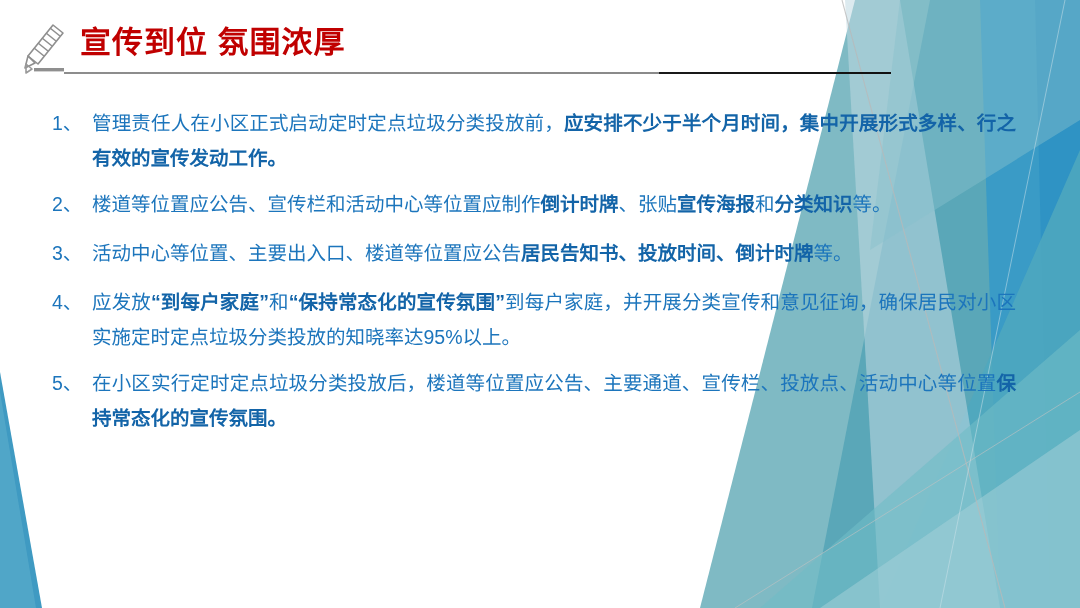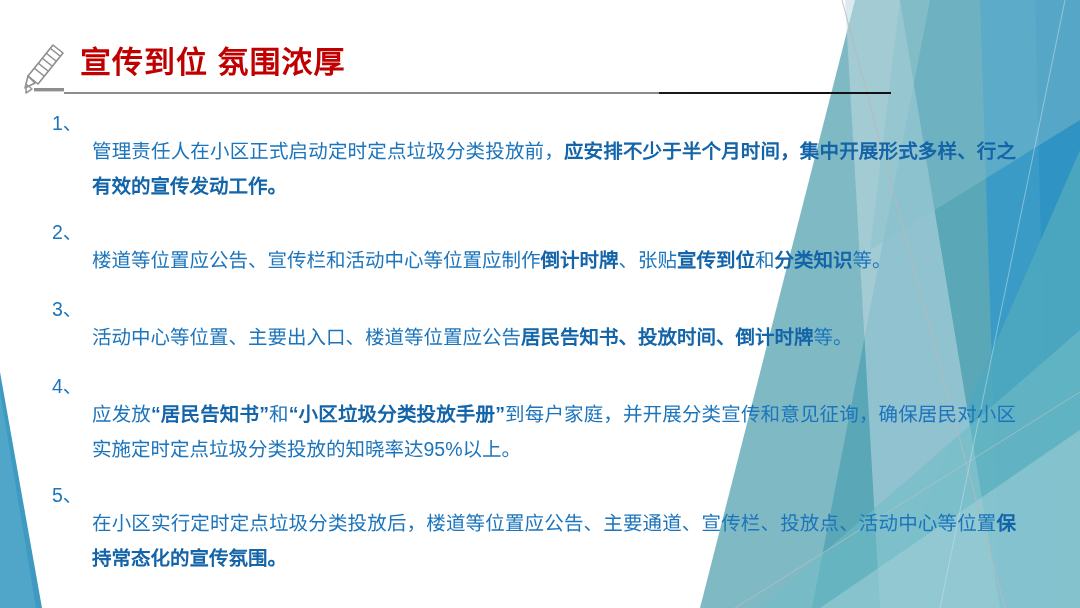--- a/index.html
+++ b/index.html
@@ -29,21 +29,20 @@
     pointer-events: none;
   }
 
   
   .header {
     position: absolute;
     left: 0;
     top: 0;
     width: 1080px;
     height: 92px;
-    margin-top: 20px;
   }
   .pencil-icon {
     position: absolute;
     left: 18px;
     top: 20px;
     width: 56px;
     height: 58px;
   }
   .slide-title {
     position: absolute;
@@ -90,21 +89,20 @@
     font-weight: normal;
     white-space: nowrap;
   }
   .bullet-text {
     flex: 1 1 auto;
     font-size: 19.5px;
     line-height: 35px;
     color: #1C75BC;
     text-align: justify;
     text-justify: inter-ideograph;
-    margin-top: 28px;
   }
   .bullet-text b { font-weight: bold; color: #1364A8; }
 
   
   .row-tight { margin-bottom: 14px; }
   .row-wide  { margin-bottom: 11px; }
 </style>
 </head>
 <body>
 
@@ -154,31 +152,31 @@
 
   <div class="content">
 
     <div class="bullet-row row-wide">
       <span class="bullet-num">1、</span>
       <span class="bullet-text"><span>管理责任人在小区正式启动定时定点垃圾分类投放前，</span><b>应安排不少于半个月时间，集中开展形式多样、行之有效的宣传发动工作。</b></span>
     </div>
 
     <div class="bullet-row row-tight">
       <span class="bullet-num">2、</span>
-      <span class="bullet-text"><span>楼道等位置应公告、宣传栏和活动中心等位置应制作</span><b>倒计时牌</b><span>、张贴</span><b>宣传到位</b><span>和</span><b>分类知识</b><span>等。</span></span>
+      <span class="bullet-text"><span>楼道等位置应公告、宣传栏和活动中心等位置应制作</span><b>倒计时牌</b><span>、张贴</span><b>宣传海报</b><span>和</span><b>分类知识</b><span>等。</span></span>
     </div>
 
     <div class="bullet-row row-tight">
       <span class="bullet-num">3、</span>
       <span class="bullet-text"><span>活动中心等位置、主要出入口、楼道等位置应公告</span><b>居民告知书、投放时间、倒计时牌</b><span>等。</span></span>
     </div>
 
     <div class="bullet-row row-wide">
       <span class="bullet-num">4、</span>
-      <span class="bullet-text"><span>应发放</span><b>“居民告知书”</b><span>和</span><b>“小区垃圾分类投放手册”</b><span>到每户家庭，并开展分类宣传和意见征询，确保居民对小区实施定时定点垃圾分类投放的知晓率达95%以上。</span></span>
+      <span class="bullet-text"><span>应发放</span><b>“到每户家庭”</b><span>和</span><b>“保持常态化的宣传氛围”</b><span>到每户家庭，并开展分类宣传和意见征询，确保居民对小区实施定时定点垃圾分类投放的知晓率达95%以上。</span></span>
     </div>
 
     <div class="bullet-row row-wide">
       <span class="bullet-num">5、</span>
       <span class="bullet-text"><span>在小区实行定时定点垃圾分类投放后，楼道等位置应公告、主要通道、宣传栏、投放点、活动中心等位置</span><b>保持常态化的宣传氛围。</b></span>
     </div>
 
   </div>
 </div>
 

